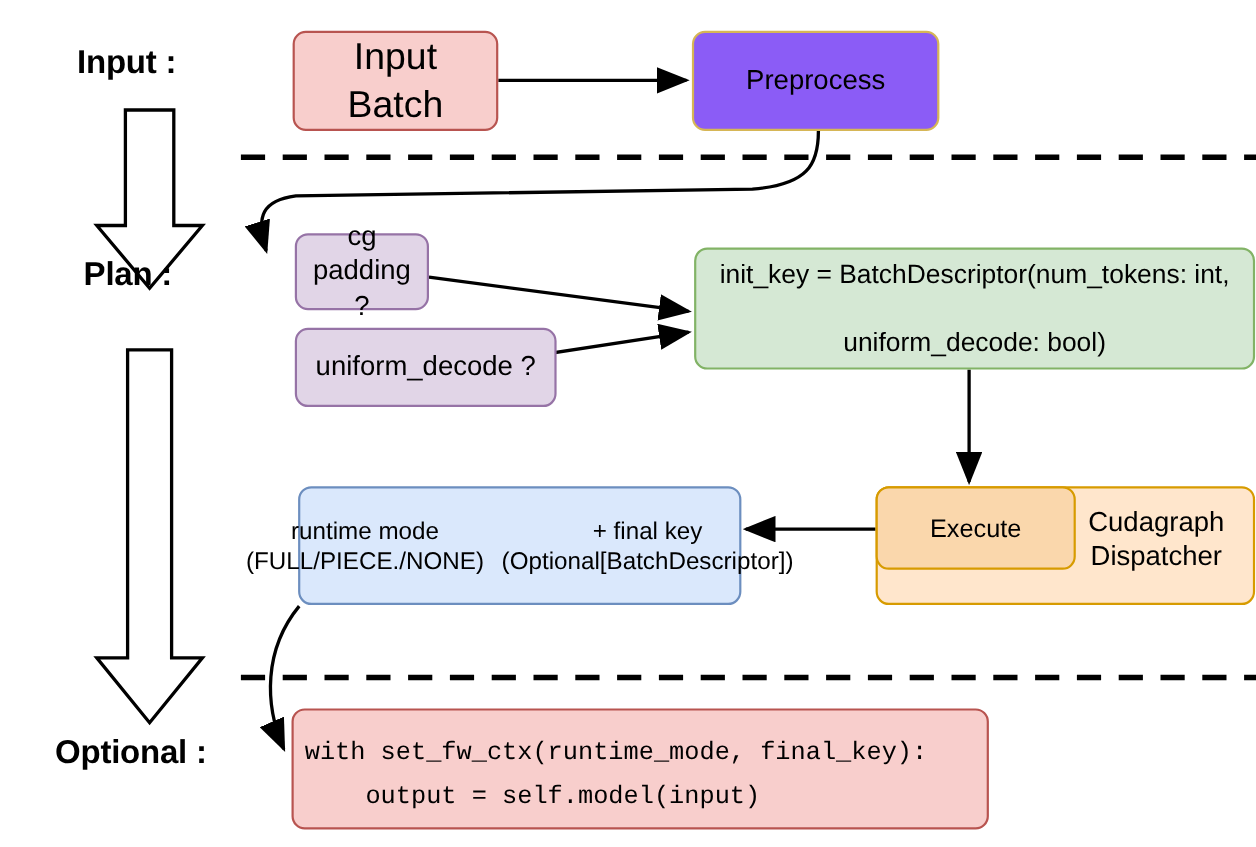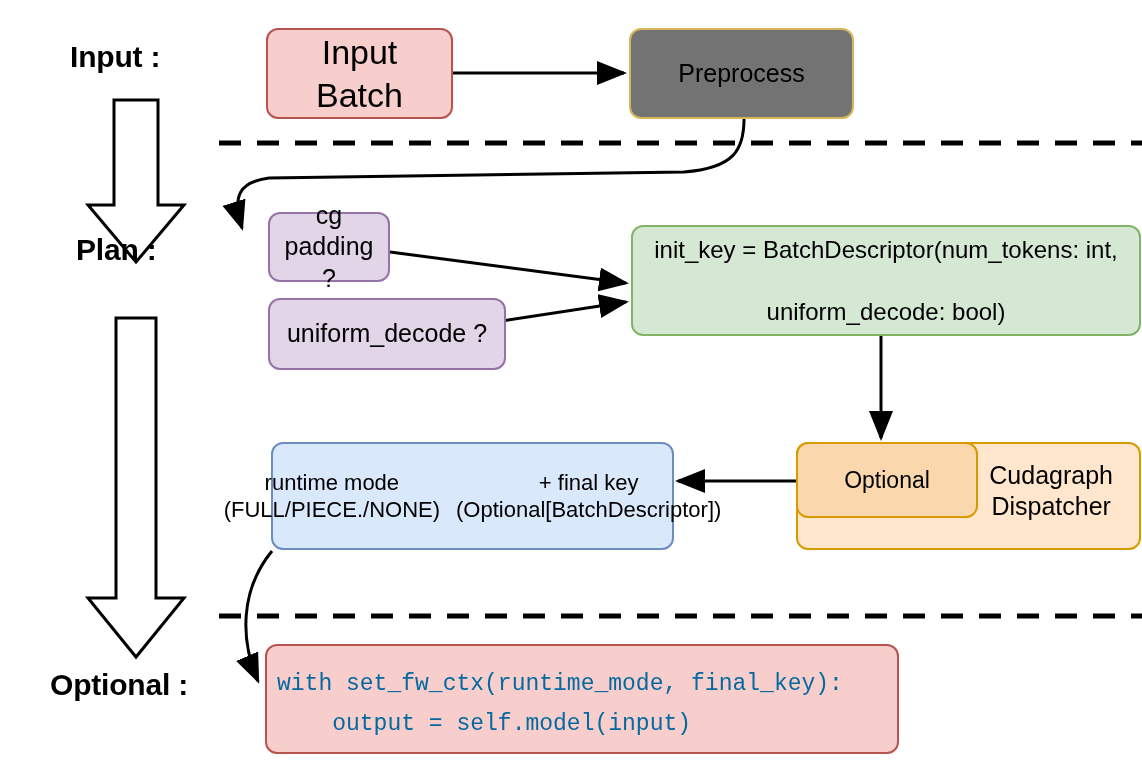--- a/index.html
+++ b/index.html
@@ -23,21 +23,21 @@
   .node span{display:block;padding:0 8px;}
 
   .node.code{
     justify-content:flex-start;align-items:center;
     font-family:"Liberation Mono","DejaVu Sans Mono",monospace;
     text-align:left;
   }
   .node.code pre{
     margin:0;padding:0 0 0 10px;
     font-family:"Liberation Mono","DejaVu Sans Mono",monospace;
-    font-size:23px;line-height:1.45;color:#0369a1;white-space:pre;
+    font-size:23px;line-height:1.45;color:#000000;white-space:pre;
   }
 
   .node.nested-parent{align-items:flex-start;justify-content:flex-end;}
   .node.nested-parent > .parent-label{
     padding:0 18px 0 0;margin-top:16px;text-align:center;
   }
   .node.inner{position:absolute;}
 </style>
 </head>
 <body>
@@ -78,21 +78,21 @@
   <div class="stage-label" style="left:32px;top:233px;font-size:30px;">Plan :</div>
 
   <div class="stage-label" style="left:6px;top:668px;font-size:30px;">Optional :</div>
 
   <div class="node" style="left:222px;top:28px;width:187px;height:91px;
               background:#f8cecc;border-color:#b85450;font-size:34px;align-items:center;">
     <span>Input Batch</span>
   </div>
 
   <div class="node" style="left:585px;top:28px;width:225px;height:91px;
-              background:#737373;border-color:#d6b656;font-size:25px;">
+              background:#8b5cf6;border-color:#d6b656;font-size:25px;">
     <span>Preprocess</span>
   </div>
 
   <div class="node" style="left:224px;top:212px;width:122px;height:70px;
               background:#e1d5e7;border-color:#9673a6;font-size:25px;">
     <span>cg padding ?</span>
   </div>
 
   <div class="node" style="left:224px;top:298px;width:238px;height:72px;
               background:#e1d5e7;border-color:#9673a6;font-size:25px;">
@@ -107,21 +107,21 @@
   </div>
 
   <div class="node nested-parent" style="left:752px;top:442px;width:345px;height:108px;
               background:#ffe6cc;border-color:#d79b00;font-size:25px;">
     <div class="parent-label">
       <span>Cudagraph</span>
       <span>Dispatcher</span>
     </div>
     <div class="node inner" style="left:-2px;top:-2px;width:182px;height:76px;
                 background:#fad7ac;border-color:#d79b00;font-size:23px;">
-      <span>Optional</span>
+      <span>Execute</span>
     </div>
   </div>
 
   <div class="node" style="left:227px;top:442px;width:403px;height:108px;
               background:#dae8fc;border-color:#6c8ebf;font-size:22px;
               ">
     <span>runtime mode (FULL/PIECE./NONE)</span>
     <span>+ final key (Optional[BatchDescriptor])</span>
   </div>
 

